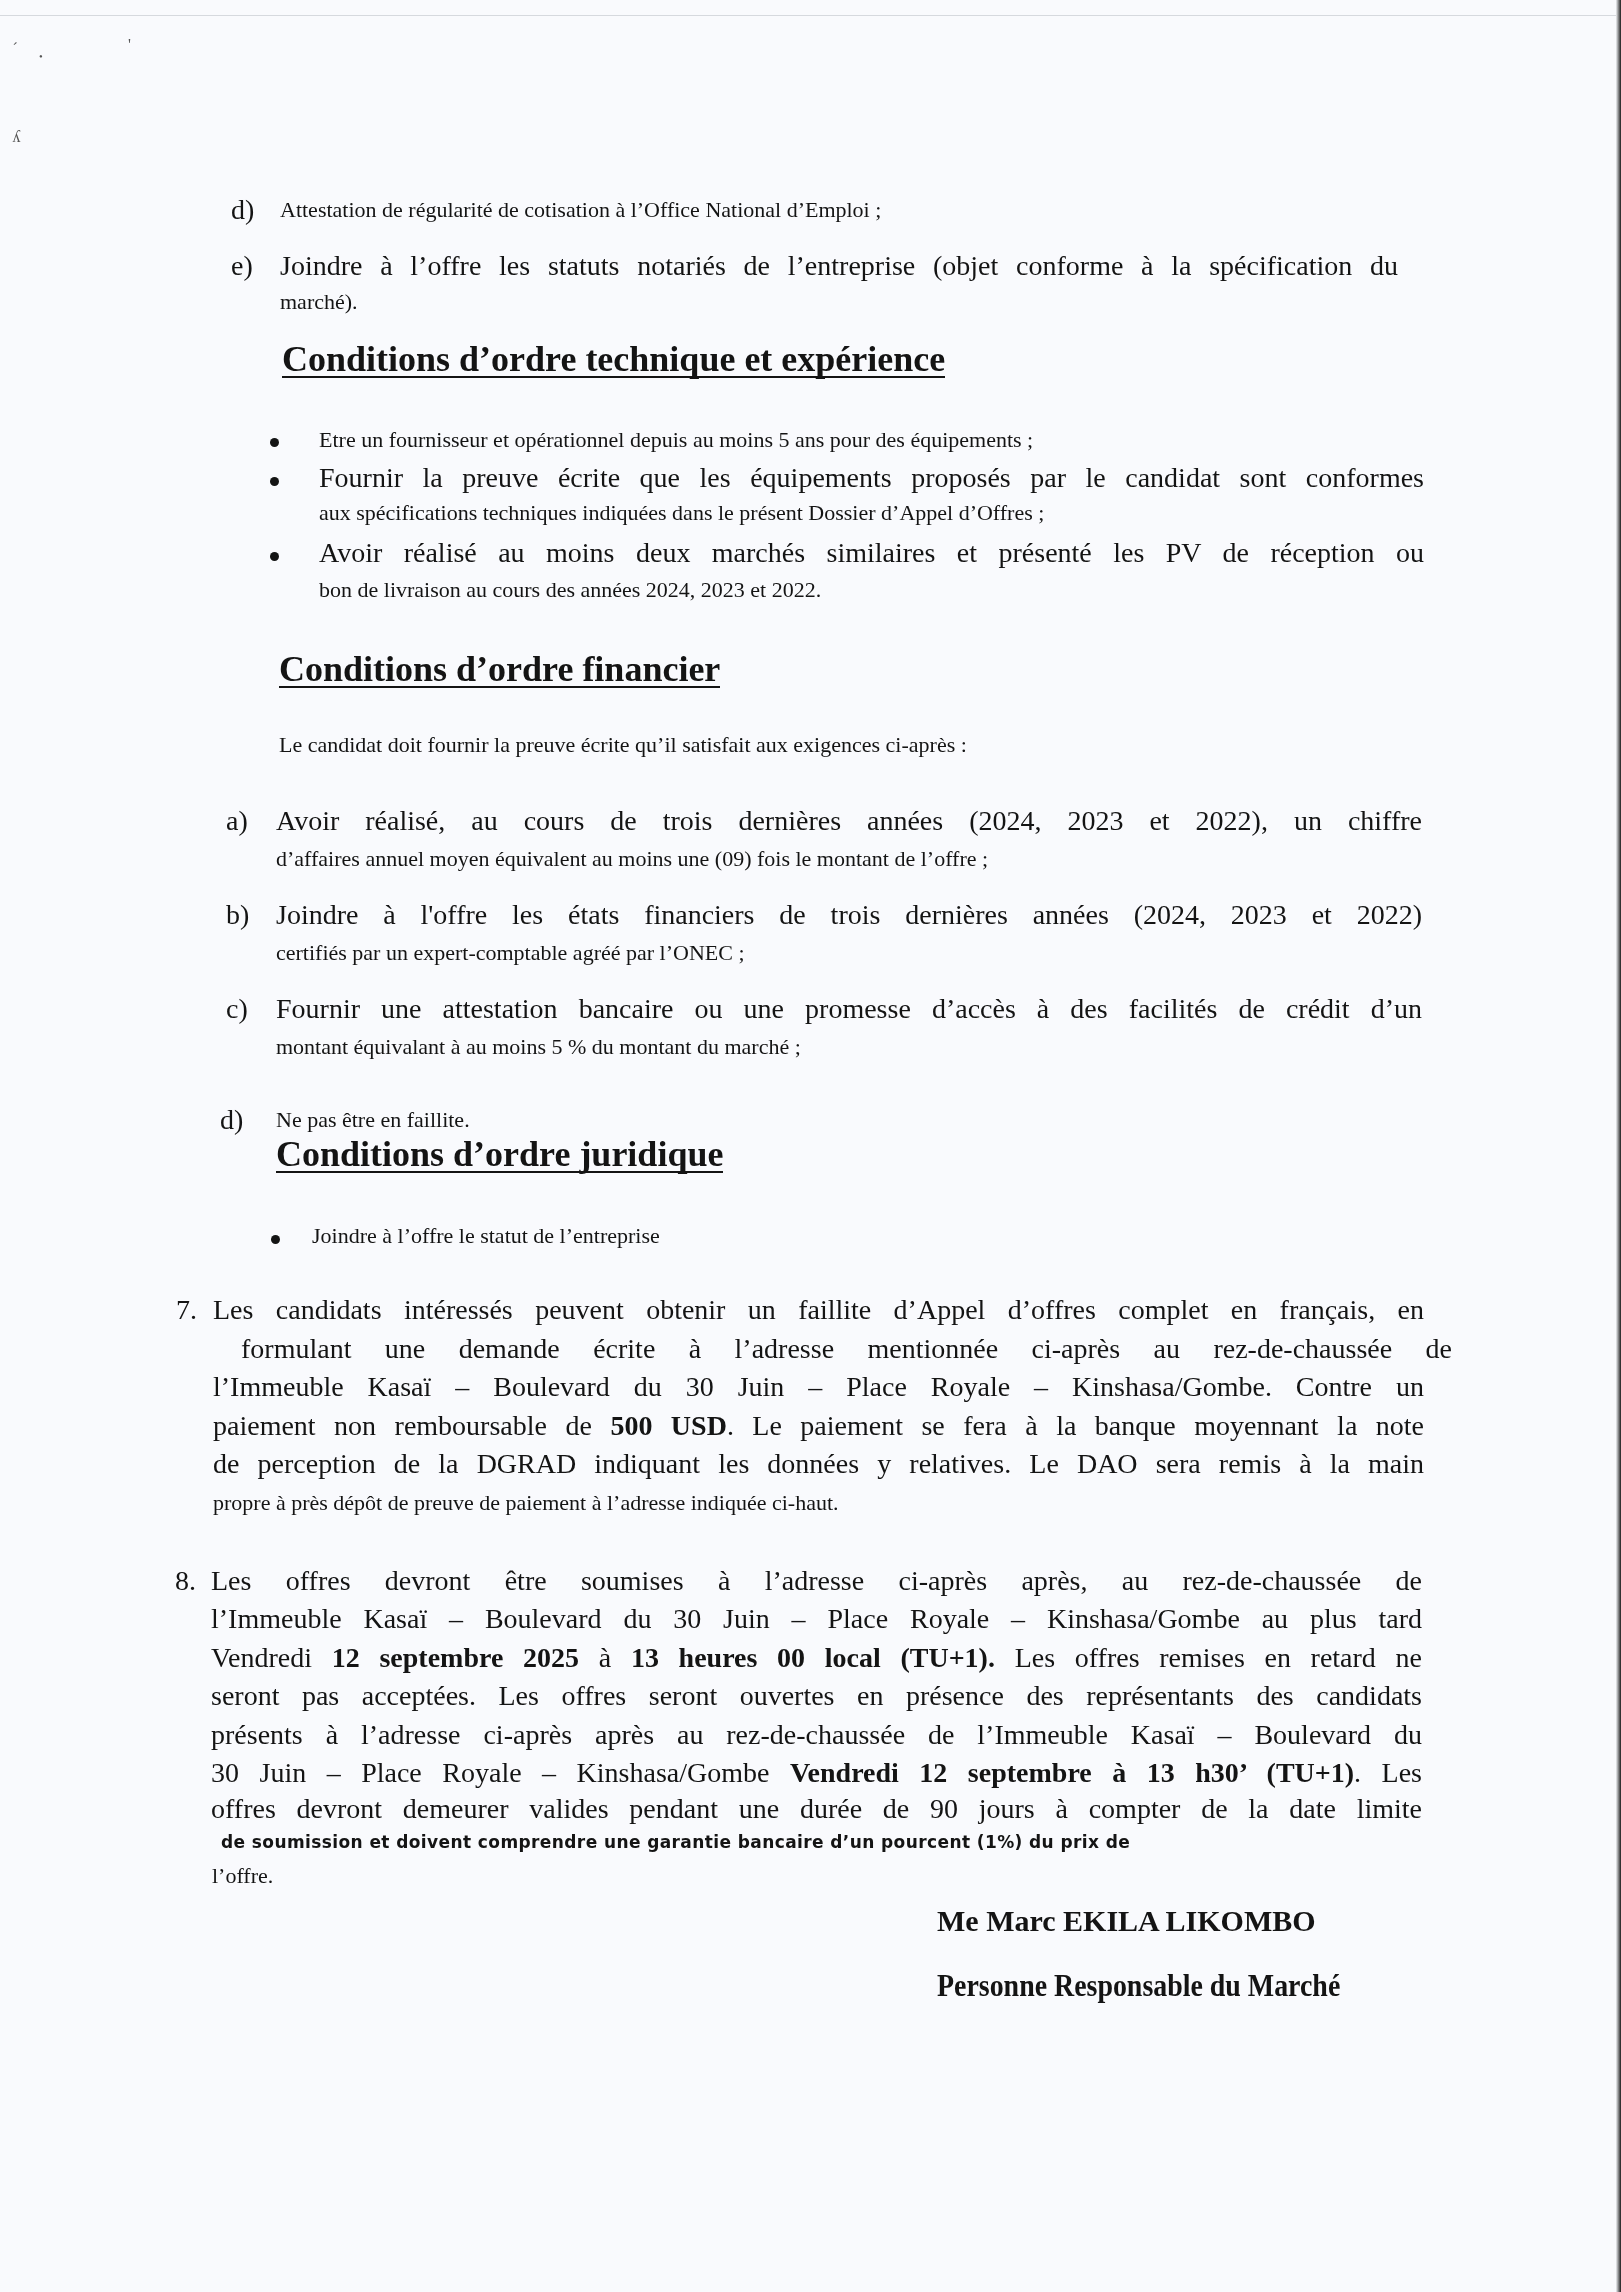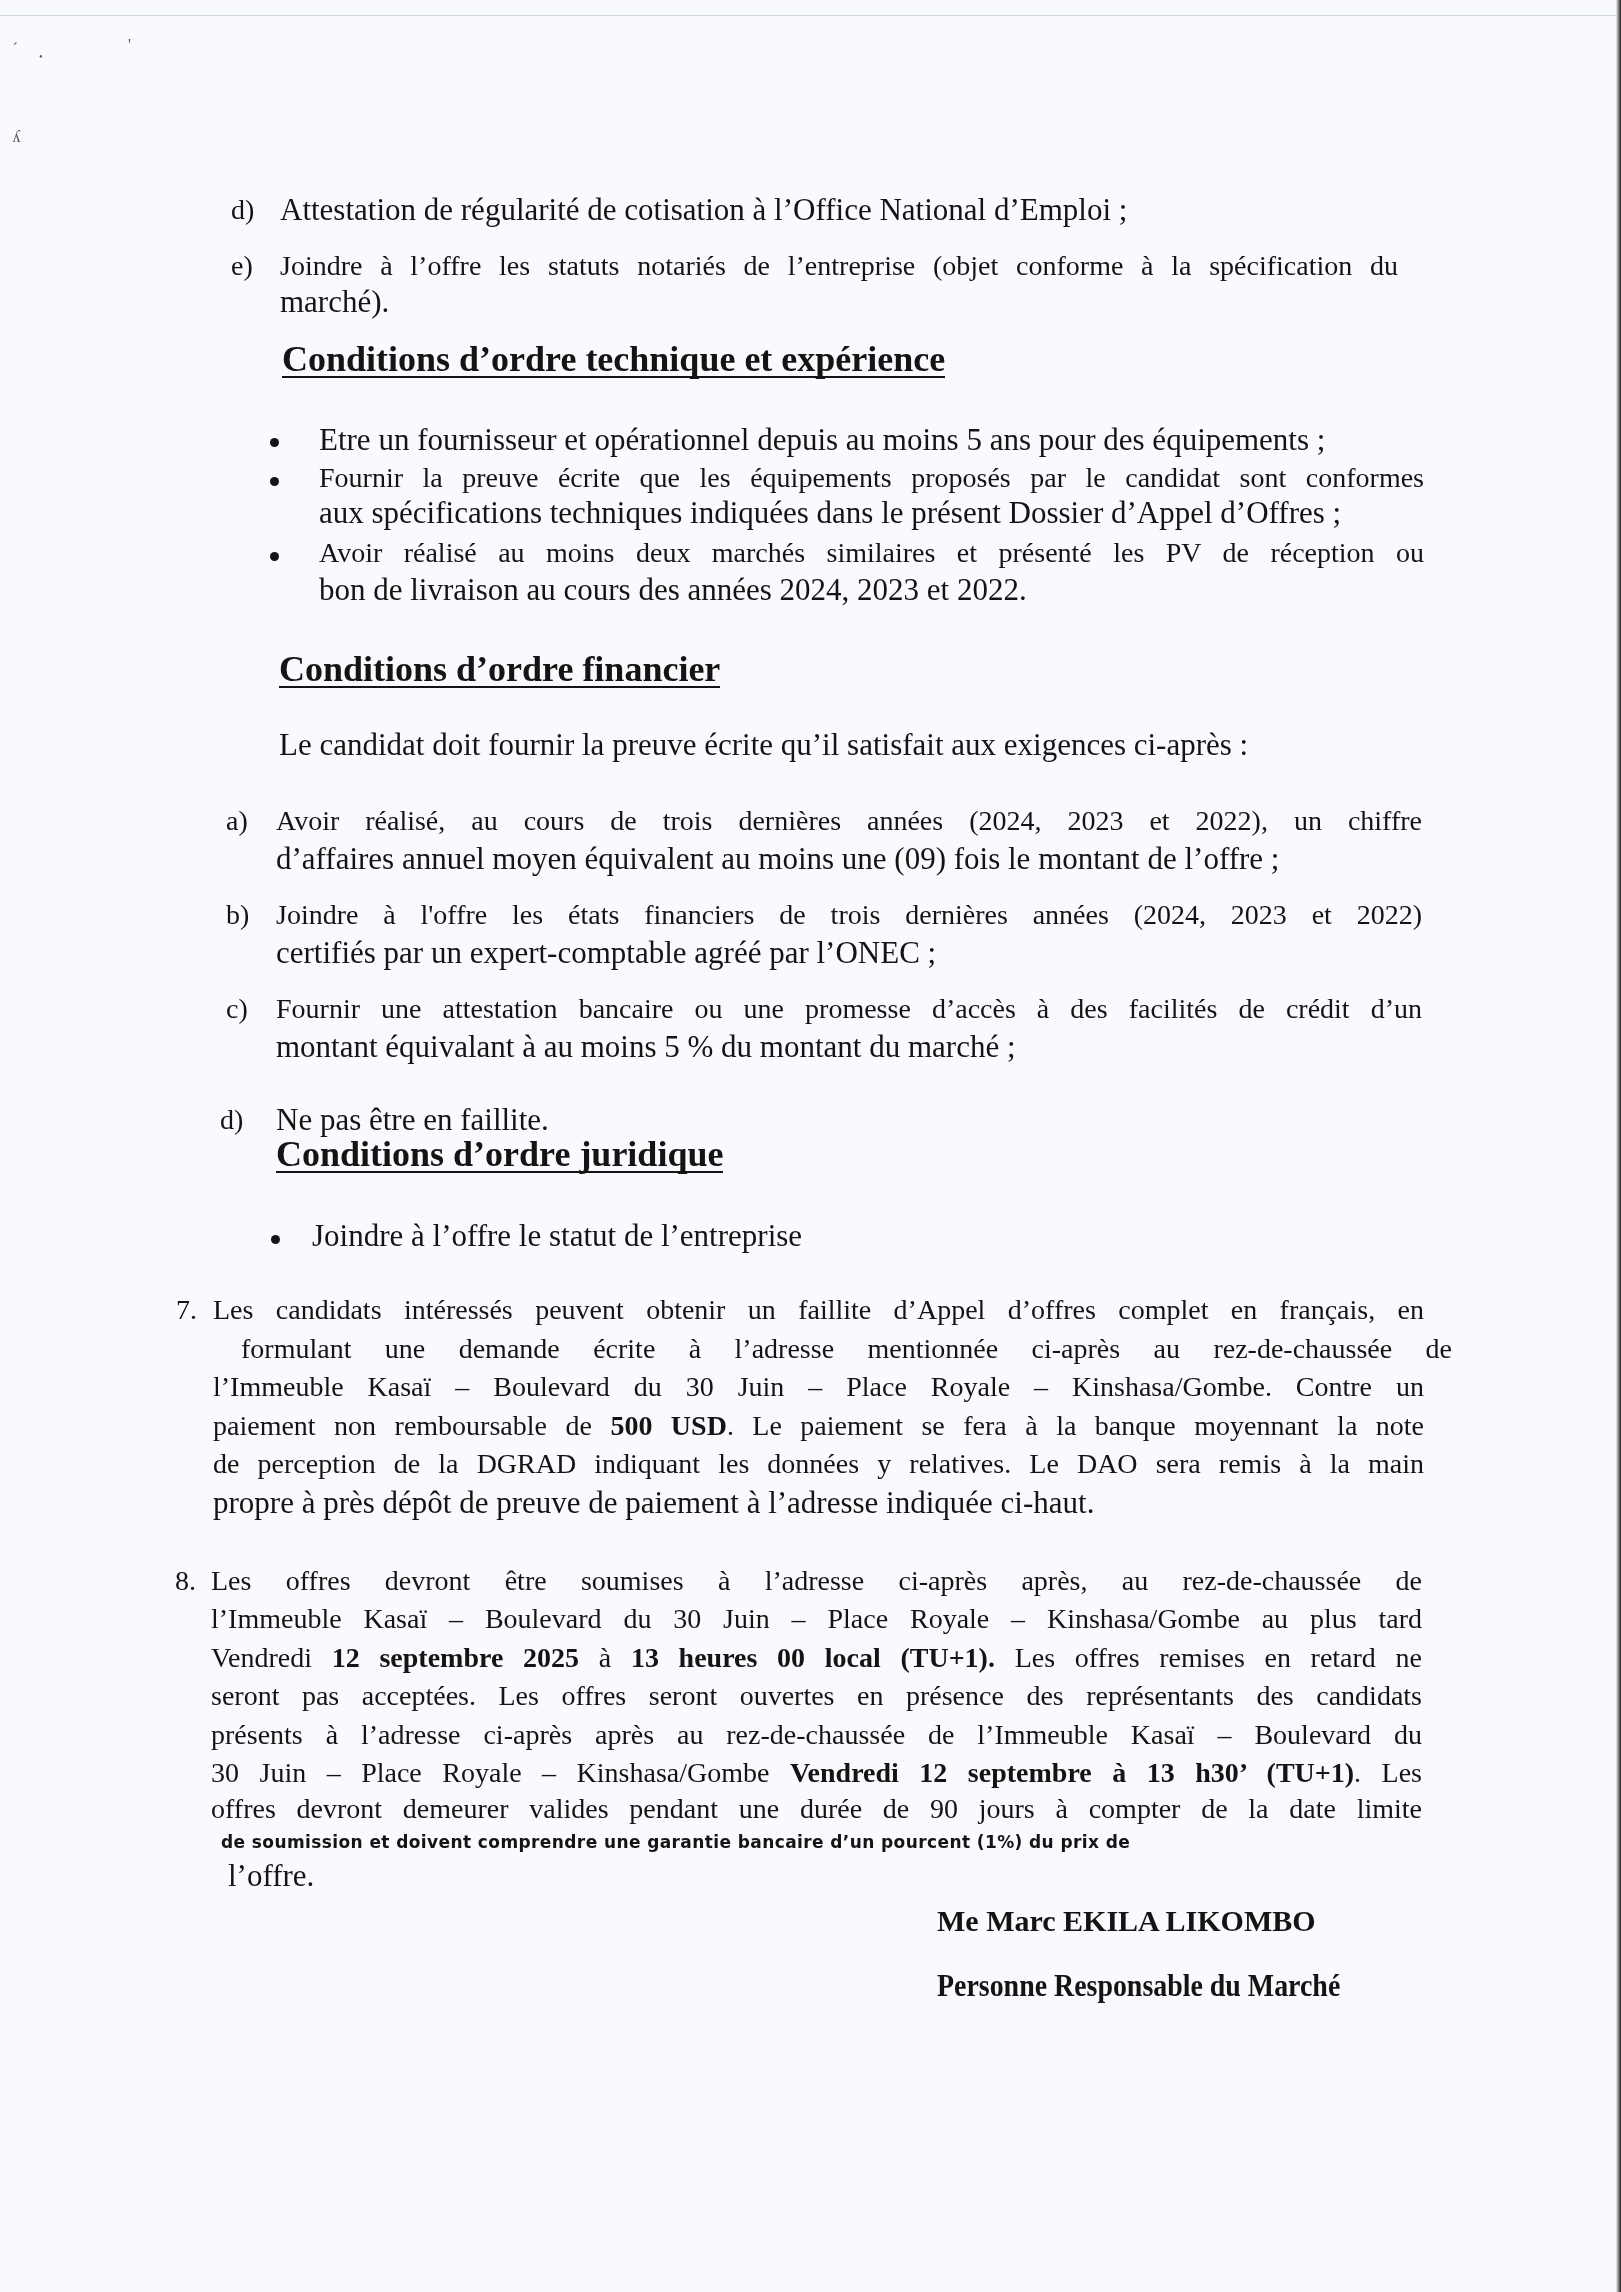--- a/index.html
+++ b/index.html
@@ -5,21 +5,21 @@
   html, body { margin: 0; padding: 0; }
   body {
     width: 1621px; height: 2293px; position: relative; overflow: hidden;
     background: #f9fafd;
     font-family: "Liberation Serif", "DejaVu Serif", serif;
     color: #141414;
   }
   .topline { position: absolute; left: 0; top: 15px; width: 1621px; height: 0.9px; background: #d6d9de; }
   .rightedge { position: absolute; right: 0; top: 0; width: 5.4px; height: 2293px; background: linear-gradient(to right, #eef0f3, #1c1c1c); }
   .scan-mark { position: absolute; color: #555; font-size: 16px; }
-  .txt { position: absolute; font-size: 31px; line-height: 34px; white-space: nowrap; }
+  .txt { position: absolute; font-size: 22px; line-height: 34px; white-space: nowrap; }
   .just { position: absolute; font-size: 28px; line-height: 34px; text-align: justify; text-align-last: justify; white-space: normal; }
   .marker { position: absolute; font-size: 28px; line-height: 34px; }
   .bullet { position: absolute; width: 9px; height: 9px; border-radius: 50%; background: #141414; }
   .heading { position: absolute; font-size: 36px; line-height: 34px; font-weight: bold; white-space: nowrap; border-bottom: 2.7px solid #141414; padding-bottom: 0; }
   .bold { font-weight: bold; }
   .sig { position: absolute; font-weight: bold; white-space: nowrap; }
   .smallbold { position: absolute; font-family: "DejaVu Sans", sans-serif; font-weight: bold; font-size: 17px; line-height: 27px; white-space: nowrap; letter-spacing: 0.4px; margin-left: 10px; }
 </style>
 </head>
 <body>
@@ -99,20 +99,20 @@
   <div class="just" style="left:211px;top:1641px;width:1211px;">
     <span>Vendredi </span><span class="bold">12 septembre 2025</span><span> à </span><span class="bold">13 heures 00 local (TU+1).</span><span> Les offres remises en retard ne</span>
   </div>
   <div class="just" style="left:211px;top:1679px;width:1211px;">seront pas acceptées. Les offres seront ouvertes en présence des représentants des candidats</div>
   <div class="just" style="left:211px;top:1718px;width:1211px;">présents à l’adresse ci-après après au rez-de-chaussée de l’Immeuble Kasaï – Boulevard du</div>
   <div class="just" style="left:211px;top:1756px;width:1211px;">
     <span>30 Juin – Place Royale – Kinshasa/Gombe </span><span class="bold">Vendredi 12 septembre à 13 h30’ (TU+1)</span><span>. Les</span>
   </div>
   <div class="just" style="left:211px;top:1792px;width:1211px;">offres devront demeurer valides pendant une durée de 90 jours à compter de la date limite</div>
   <div class="smallbold" style="left:211px;top:1829px;">de soumission et doivent comprendre une garantie bancaire d’un pourcent (1%) du prix de</div>
-  <span class="txt" style="left:228px;top:1859px;">l’offre.</span>
+  <span class="txt" style="left:212px;top:1859px;">l’offre.</span>
 </div>
 
 <div>
   <span class="sig" style="left:937px;top:1904px;font-size:30px;line-height:34px;">Me Marc EKILA LIKOMBO</span>
   <span class="sig" style="left:937px;top:1967px;font-size:31px;line-height:38px;font-family:'Liberation Serif', serif;transform:scaleX(0.9);transform-origin:left;">Personne Responsable du Marché</span>
 </div>
 
 
 </body></html>

